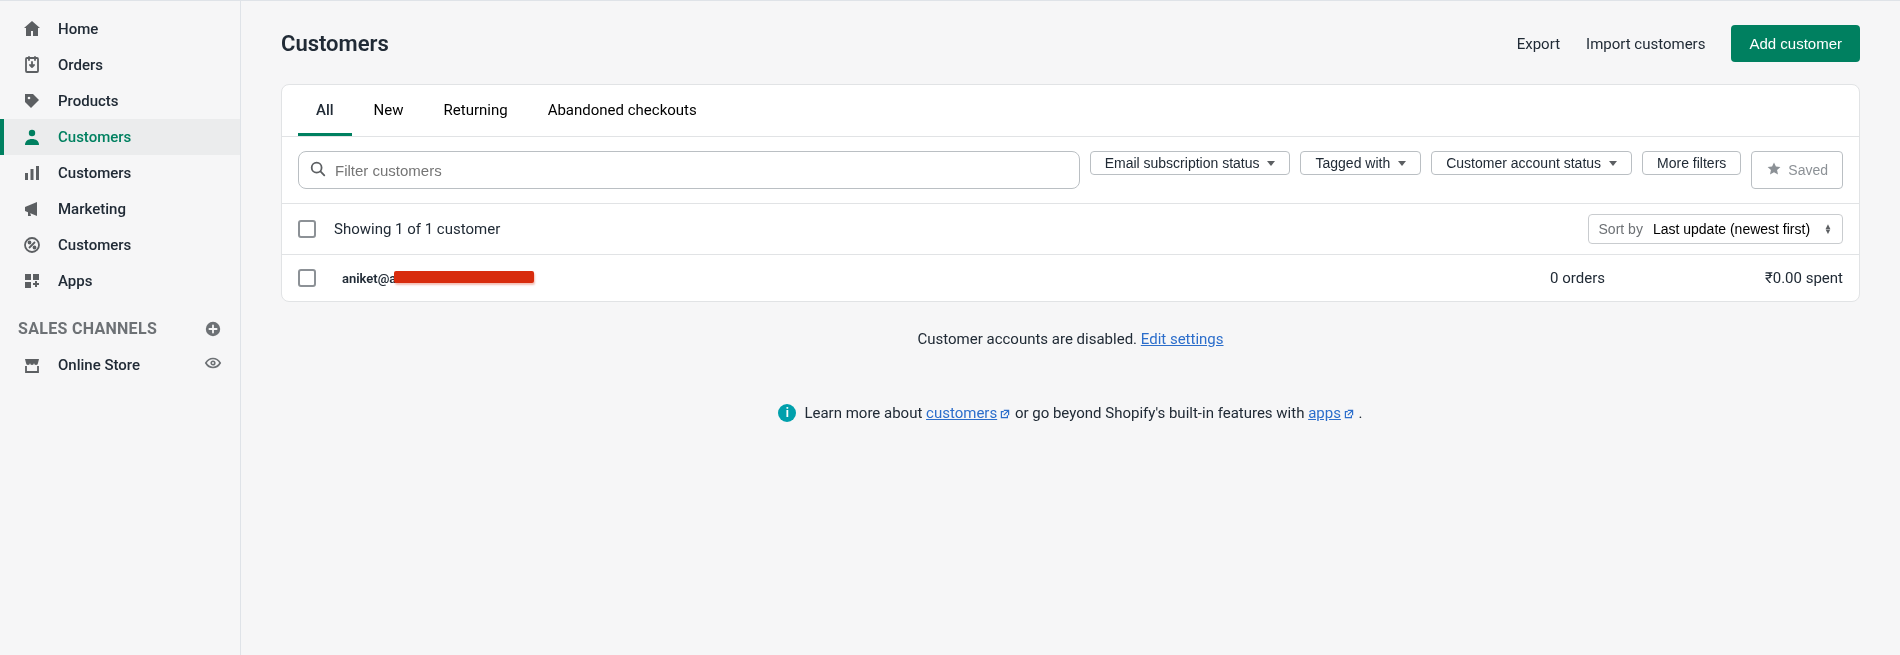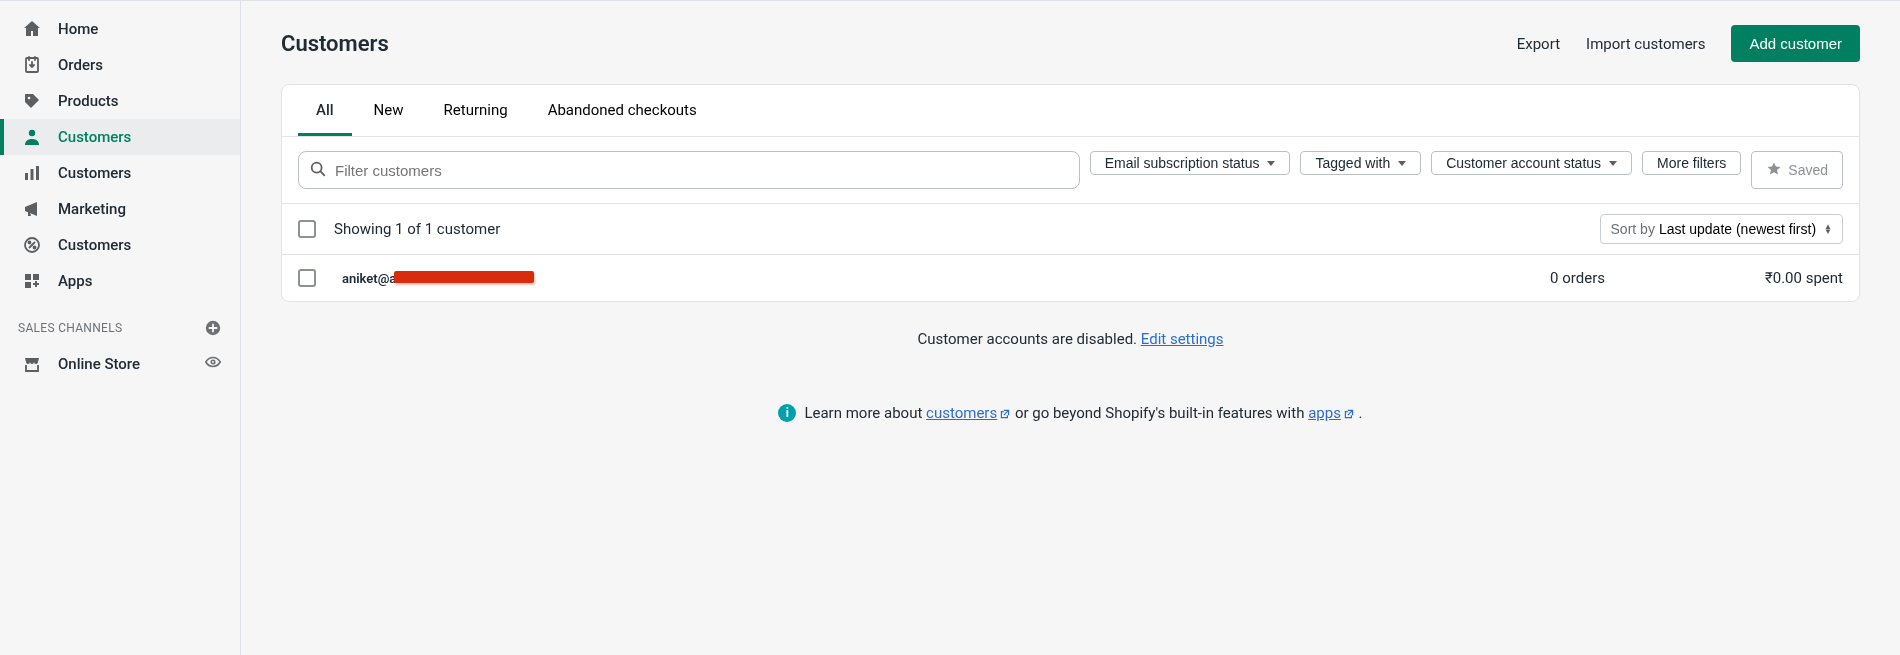--- a/index.html
+++ b/index.html
@@ -53,23 +53,23 @@
     justify-content: center;
     color: #5c5f62;
   }
   .nav-item.active .nav-icon { color: #008060; }
   .nav-label { font-size: 15px; }
   .section-header {
     display: flex;
     align-items: center;
     justify-content: space-between;
     padding: 20px 18px 8px 18px;
-    font-size: 12px;
+    font-size: 16px;
     color: #6d7175;
-    font-weight: 400;
+    font-weight: 700;
     letter-spacing: 0.3px;
   }
   .section-add {
     width: 18px; height: 18px;
     display: inline-flex; align-items: center; justify-content: center;
     color: #6d7175;
     cursor: pointer;
   }
   .channel-item {
     display: flex;
@@ -212,21 +212,21 @@
     width: 18px; height: 18px;
     border: 2px solid #8c9196;
     border-radius: 3px;
     cursor: pointer;
     flex-shrink: 0;
   }
   .count-text { font-size: 15px; color: #212b36; }
   .sort-btn {
     display: inline-flex;
     align-items: center;
-    gap: 4px;
+    gap: 10px;
     border: 1px solid #c9cccf;
     border-radius: 4px;
     padding: 6px 10px;
     font-size: 14px;
     cursor: pointer;
     background: #fff;
   }
   .sort-btn .muted { color: #6d7175; }
   .sort-arrows {
     display: inline-flex; flex-direction: column; line-height: 5px; font-size: 8px; color: #5c5f62; margin-left: 4px;

